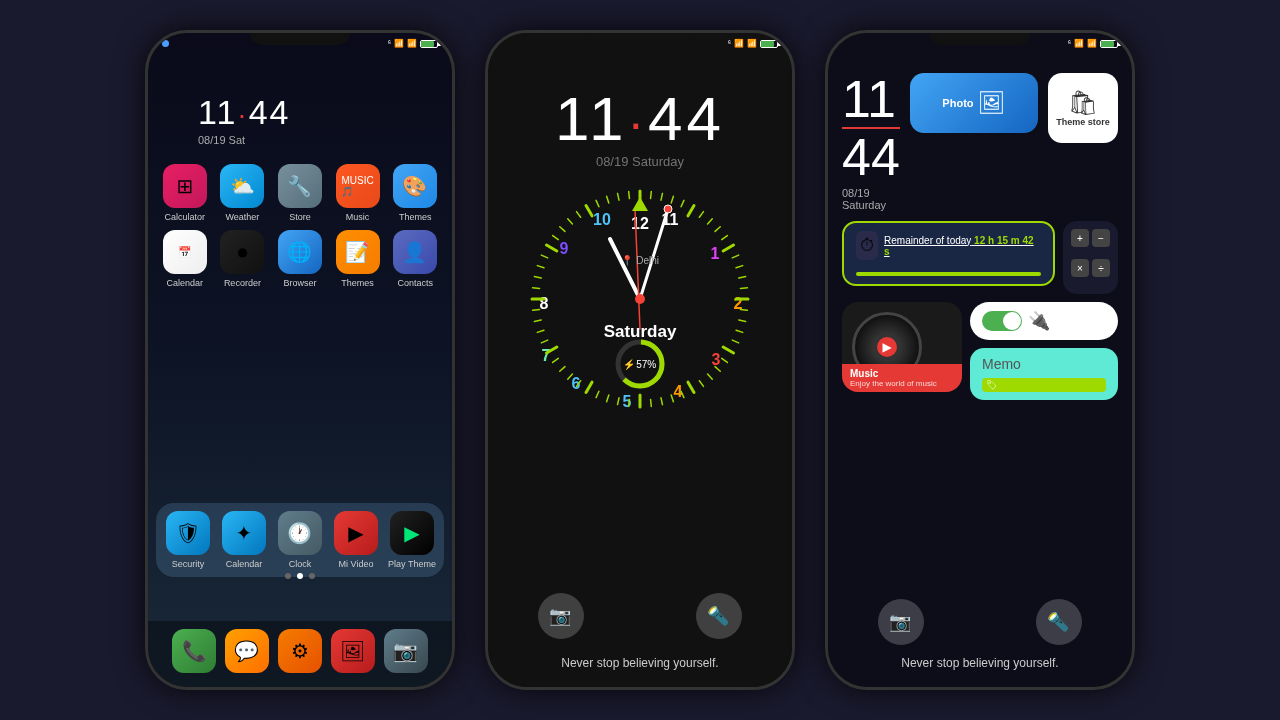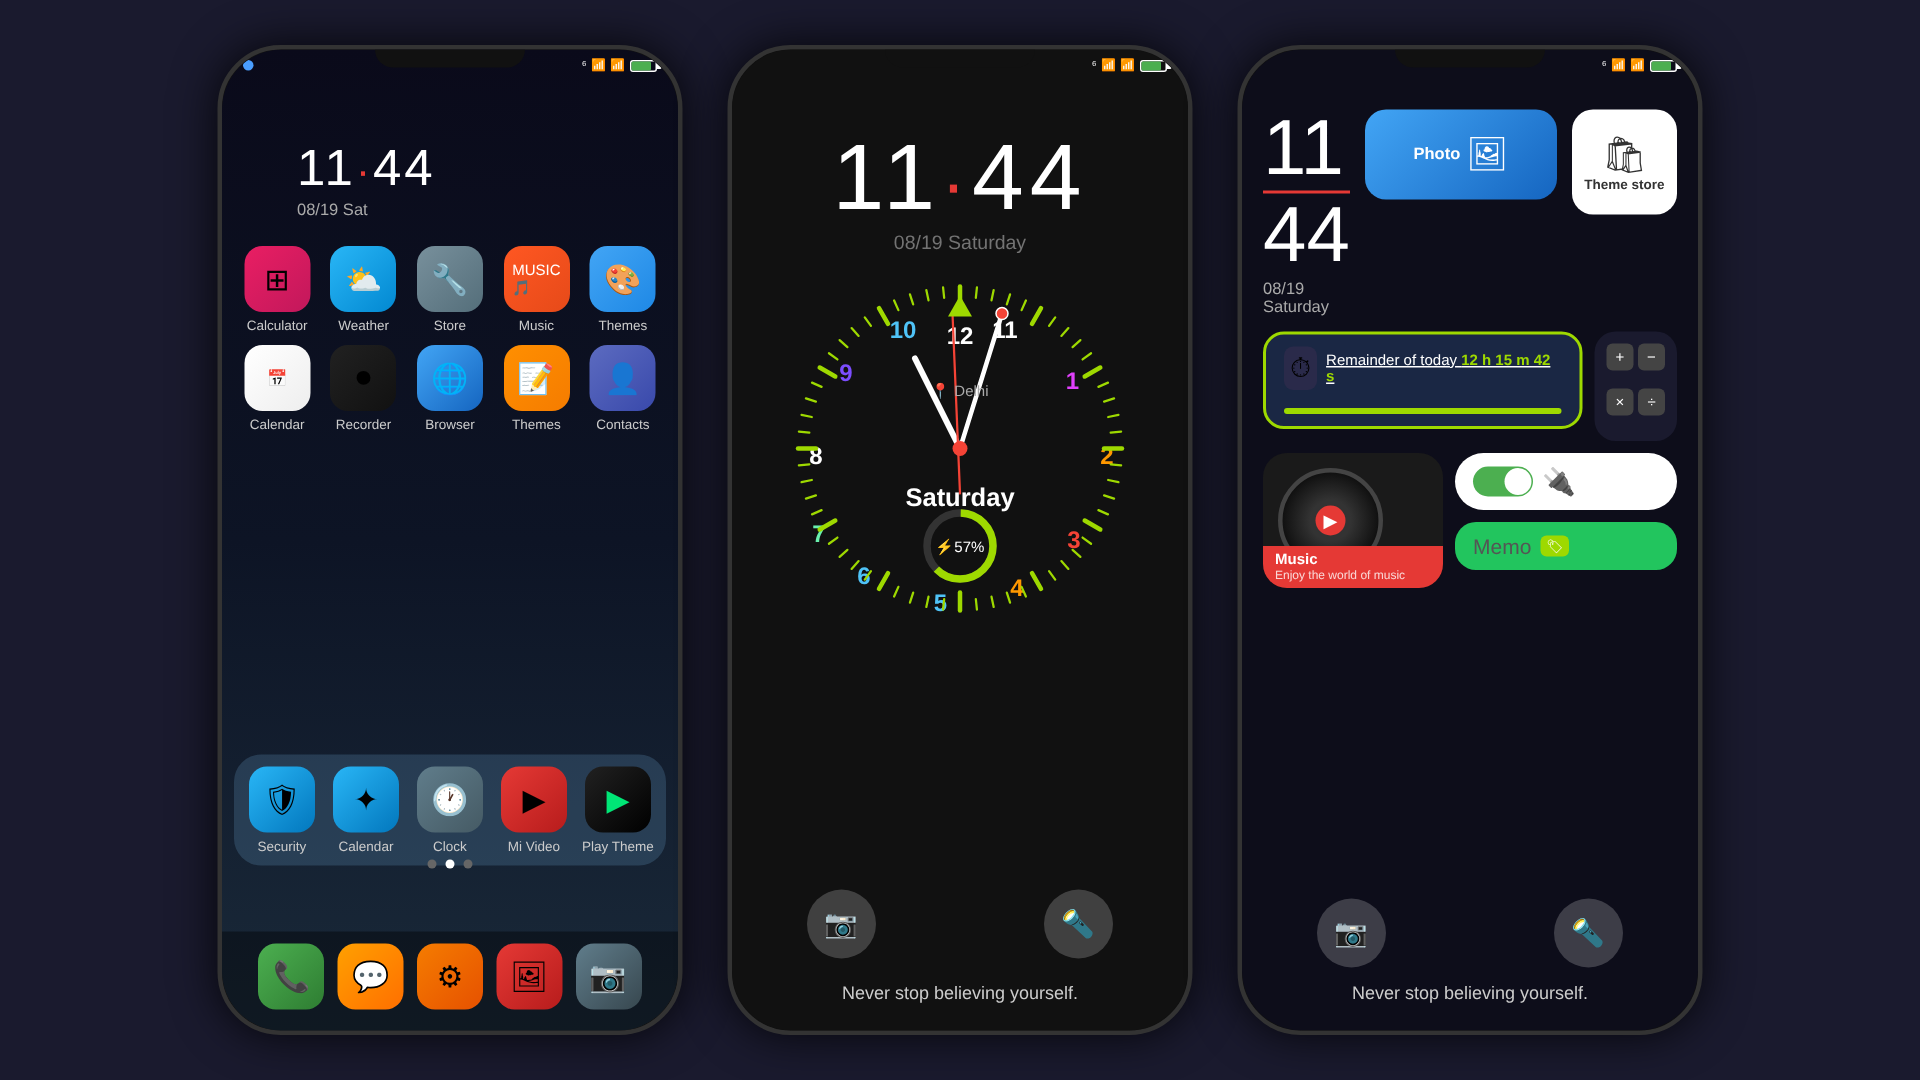--- a/index.html
+++ b/index.html
@@ -380,26 +380,26 @@
       position: relative;
     }
     .toggle-knob {
       width: 18px; height: 18px;
       background: #fff;
       border-radius: 50%;
       position: absolute;
       right: 1px; top: 1px;
     }
     .memo-widget {
-      background: #22c55e;
+      background: #5eead4;
       border-radius: 14px;
       padding: 8px 12px;
       display: flex;
-      align-items: center;
       gap: 6px;
+      flex-direction: column;
     }
     .memo-tag {
       background: #9ed900;
       border-radius: 4px;
       padding: 2px 4px;
       font-size: 9px;
       color: #fff;
     }
   </style>
 </head>

